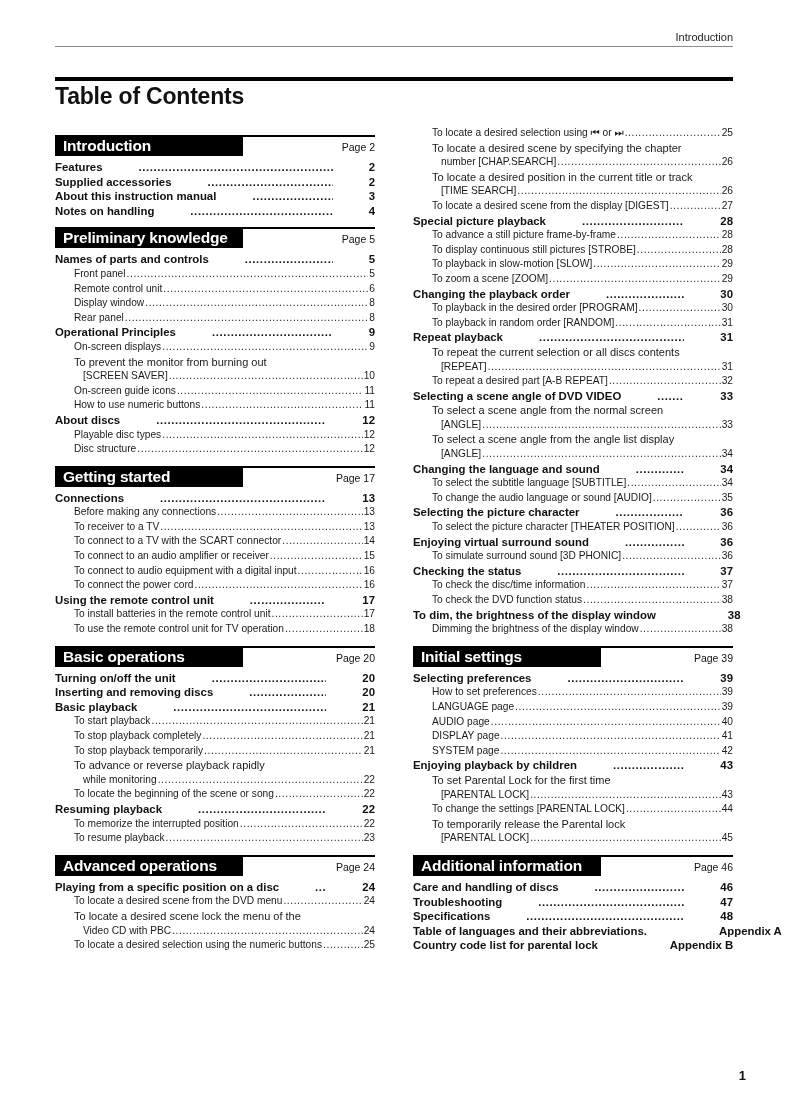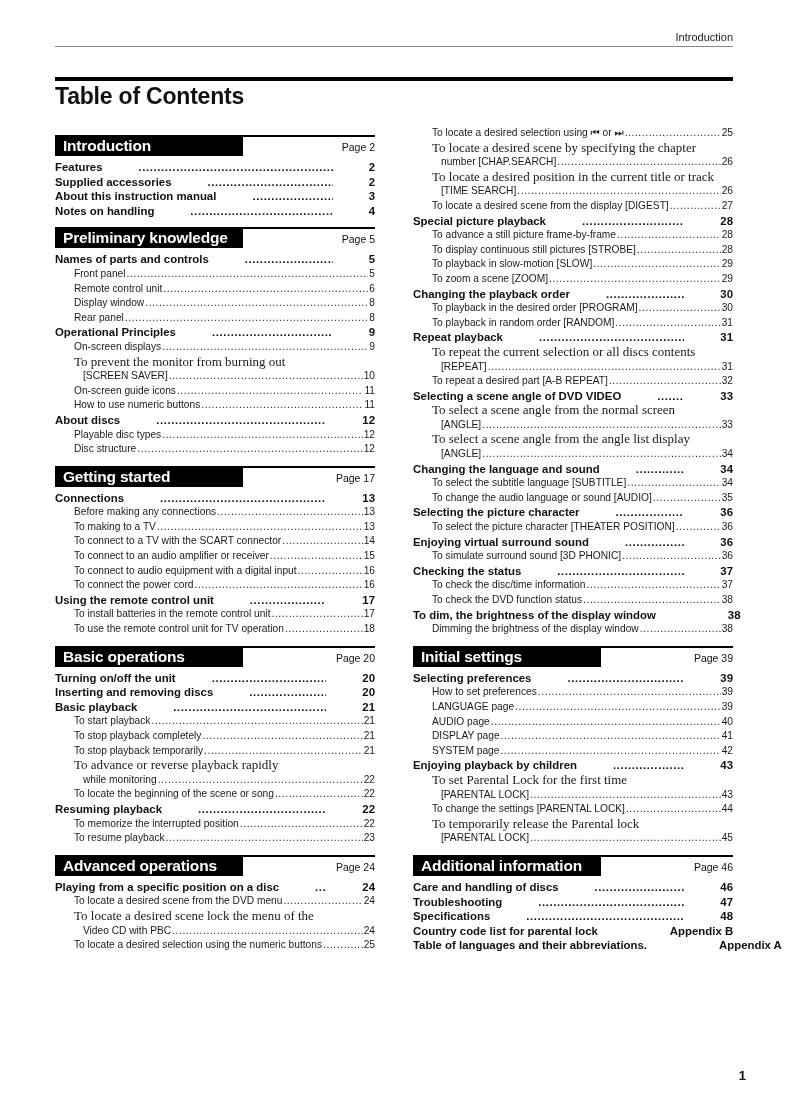--- a/index.html
+++ b/index.html
@@ -16,21 +16,21 @@
   .sec-head .topline { position: absolute; top: 0; left: 0; right: 0; height: 2px; background: #000; }
   .sec-head .box { position: absolute; top: 0; left: 0; width: 188px; height: 21px; background: #000; color: #fff; font-family: "Liberation Sans", sans-serif; font-weight: bold; font-size: 15.5px; line-height: 22px; padding-left: 8px; box-sizing: border-box; transform-origin: left; letter-spacing: -0.2px; }
   .sec-head .pg { position: absolute; right: 0; top: 6px; font-size: 10.5px; }
   .entry { display: flex; align-items: flex-end; font-size: 10.2px; line-height: 14.6px; white-space: nowrap; }
   .entry.main { font-weight: bold; font-size: 11.4px; gap: 35px; }
   .entry.sub { padding-left: 19px; color: #1a1a1a; }
   .entry .t { flex: 0 0 auto; }
   .entry .dots { flex: 1 1 auto; overflow: hidden; margin: 0 1px; letter-spacing: 0.6px; }
   .entry .dots::before { content: "........................................................................................................................................................................................................"; }
   .entry .p { flex: 0 0 auto; }
-  .wrap1 { font-size: 13px; line-height: 14.6px; padding-left: 19px; color: #1a1a1a; white-space: nowrap; font-family: Liberation Serif, serif; }
+  .wrap1 { font-size: 11px; line-height: 14.6px; padding-left: 19px; color: #1a1a1a; white-space: nowrap; }
   .entry.cont { padding-left: 28px; }
   .folio { position: absolute; top: 1068px; right: 41px; font-size: 13px; font-weight: bold; }
 </style>
 </head>
 <body>
 
 <div class="running-head">Introduction</div>
 <div class="thin-rule"></div>
 <div class="thick-rule"></div>
 <h1 class="page-title">Table of Contents</h1>
@@ -146,21 +146,21 @@
         <span class="t">Connections</span>
         <span class="dots"></span>
         <span class="p">13</span>
       </div>
       <div class="entry sub">
         <span class="t">Before making any connections</span>
         <span class="dots"></span>
         <span class="p">13</span>
       </div>
       <div class="entry sub">
-        <span class="t">To making to a TV</span>
+        <span class="t">To receiver to a TV</span>
         <span class="dots"></span>
         <span class="p">13</span>
       </div>
       <div class="entry sub">
         <span class="t">To connect to a TV with the SCART connector</span>
         <span class="dots"></span>
         <span class="p">14</span>
       </div>
       <div class="entry sub">
         <span class="t">To connect to an audio amplifier or receiver</span>
@@ -517,25 +517,25 @@
         <span class="t">Troubleshooting</span>
         <span class="dots"></span>
         <span class="p">47</span>
       </div>
       <div class="entry main">
         <span class="t">Specifications</span>
         <span class="dots"></span>
         <span class="p">48</span>
       </div>
       <div class="entry main">
+        <span class="t">Table of languages and their abbreviations.</span>
+        <span class="dots"></span>
+        <span class="p">Appendix A</span>
+      </div>
+      <div class="entry main">
         <span class="t">Country code list for parental lock</span>
         <span class="dots"></span>
         <span class="p">Appendix B</span>
-      </div>
-      <div class="entry main">
-        <span class="t">Table of languages and their abbreviations.</span>
-        <span class="dots"></span>
-        <span class="p">Appendix A</span>
       </div>
     </div>
   </div>
 
 <div class="folio">1</div>
 
 </body></html>

